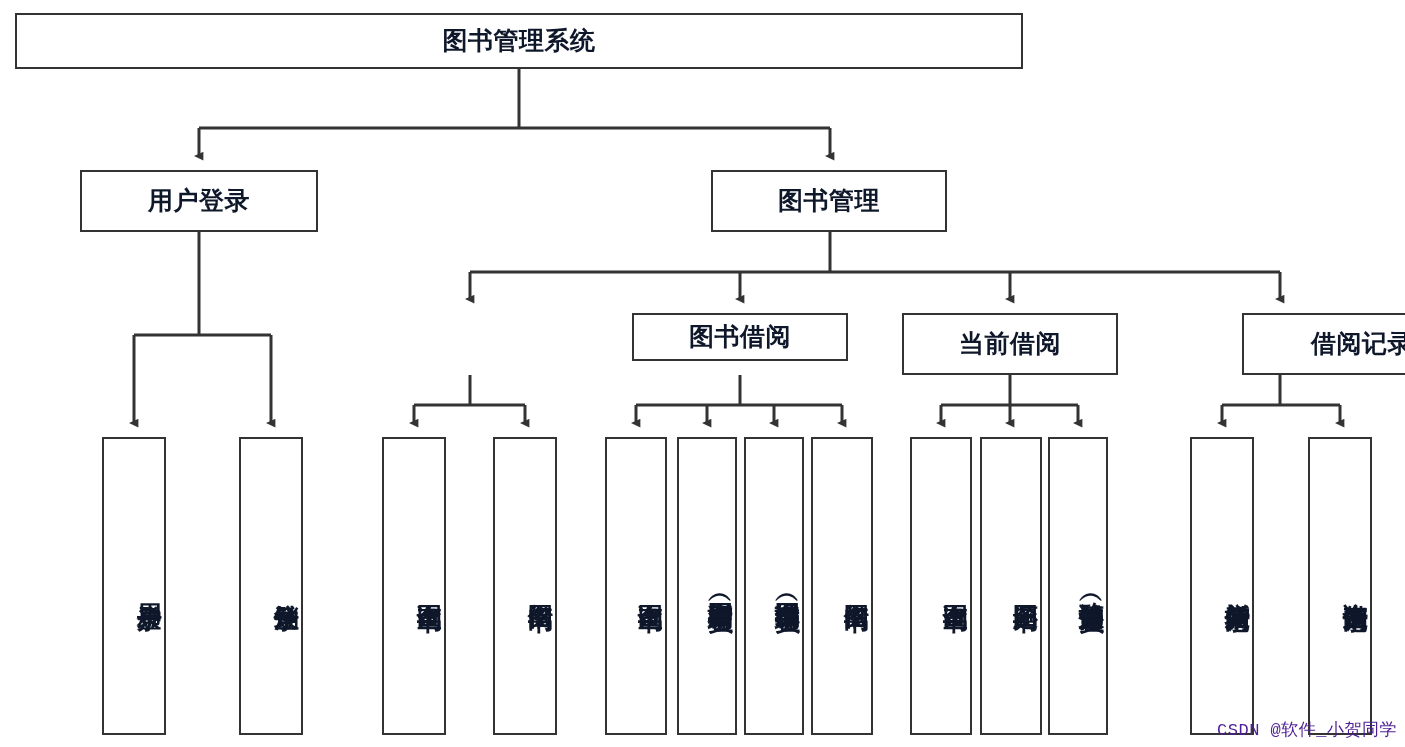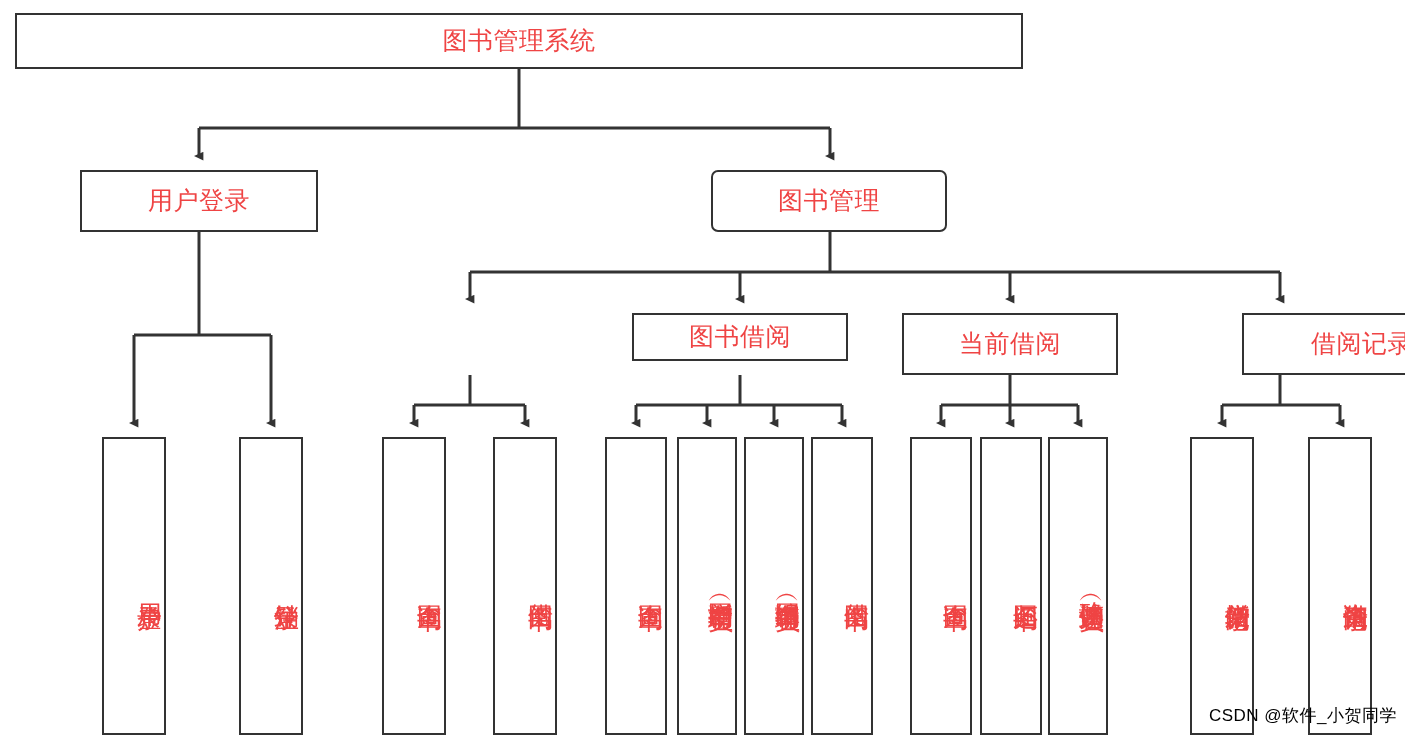--- a/index.html
+++ b/index.html
@@ -27,21 +27,22 @@
     pointer-events: none;
   }
   .node {
     position: absolute;
     box-sizing: border-box;
     border: 2.5px solid #333333;
     background: #ffffff;
     display: flex;
     align-items: center;
     justify-content: center;
-    color: #ef4444;
+    color: #0f172a;
+    font-weight: bold;
   }
   .node.horiz {
     font-size: 25px;
     line-height: 1.15;
     letter-spacing: 0.5px;
   }
   .node.vert {
     writing-mode: vertical-rl;
     text-orientation: upright;
     font-size: 25px;
@@ -61,26 +62,26 @@
   }
   .node.vert.topalign > .vlabel {
     align-self: flex-start;
   }
   .node-root {
     font-size: 26px;
   }
   #watermark {
     position: absolute;
     right: 8px;
-    bottom: 20px;
+    bottom: 6px;
     font-size: 17px;
-    color: #000000;
+    color: #4c1d95;
     letter-spacing: 0.5px;
     white-space: nowrap;
-    font-family: Liberation Sans, sans-serif;
+    font-family: Liberation Mono, monospace;
   }
 </style>
 </head>
 <body>
 
 <div id="diagram-canvas">
 
   <svg id="edge-layer" viewBox="0 0 1405 747" width="1405" height="747" xmlns="http://www.w3.org/2000/svg">
     <defs>
       <marker id="arrowhead" markerWidth="11" markerHeight="11" refX="4.2" refY="5" orient="auto" markerUnits="userSpaceOnUse">
@@ -131,21 +132,21 @@
       <path d="M1222,405 L1340,405"></path>
       <path d="M1222,405 L1222,423" marker-end="url(#arrowhead)"></path>
       <path d="M1340,405 L1340,423" marker-end="url(#arrowhead)"></path>
     </g>
   </svg>
 
   <div class="node horiz node-root" style="left:15px; top:13px; width:1008px; height:56px;">图书管理系统</div>
 
   <div class="node horiz" style="left:80px; top:170px; width:238px; height:62px;">用户登录</div>
 
-  <div class="node horiz" style="left:711px; top:170px; width:236px; height:62px;border-radius:7px;">图书管理</div>
+  <div class="node horiz" style="left:711px; top:170px; width:236px; height:62px;">图书管理</div>
 
 
   <div class="node horiz" style="left:632px; top:313px; width:216px; height:48px;">图书借阅</div>
 
   <div class="node horiz" style="left:902px; top:313px; width:216px; height:62px;">当前借阅</div>
 
   <div class="node horiz" style="left:1232px; top:313px; width:240px; height:62px;margin-left:10px;">借阅记录</div>
 
   <div class="node vert" style="left:102px; top:437px; width:64px; height:298px;">
     <span class="vlabel">用户登录</span>

